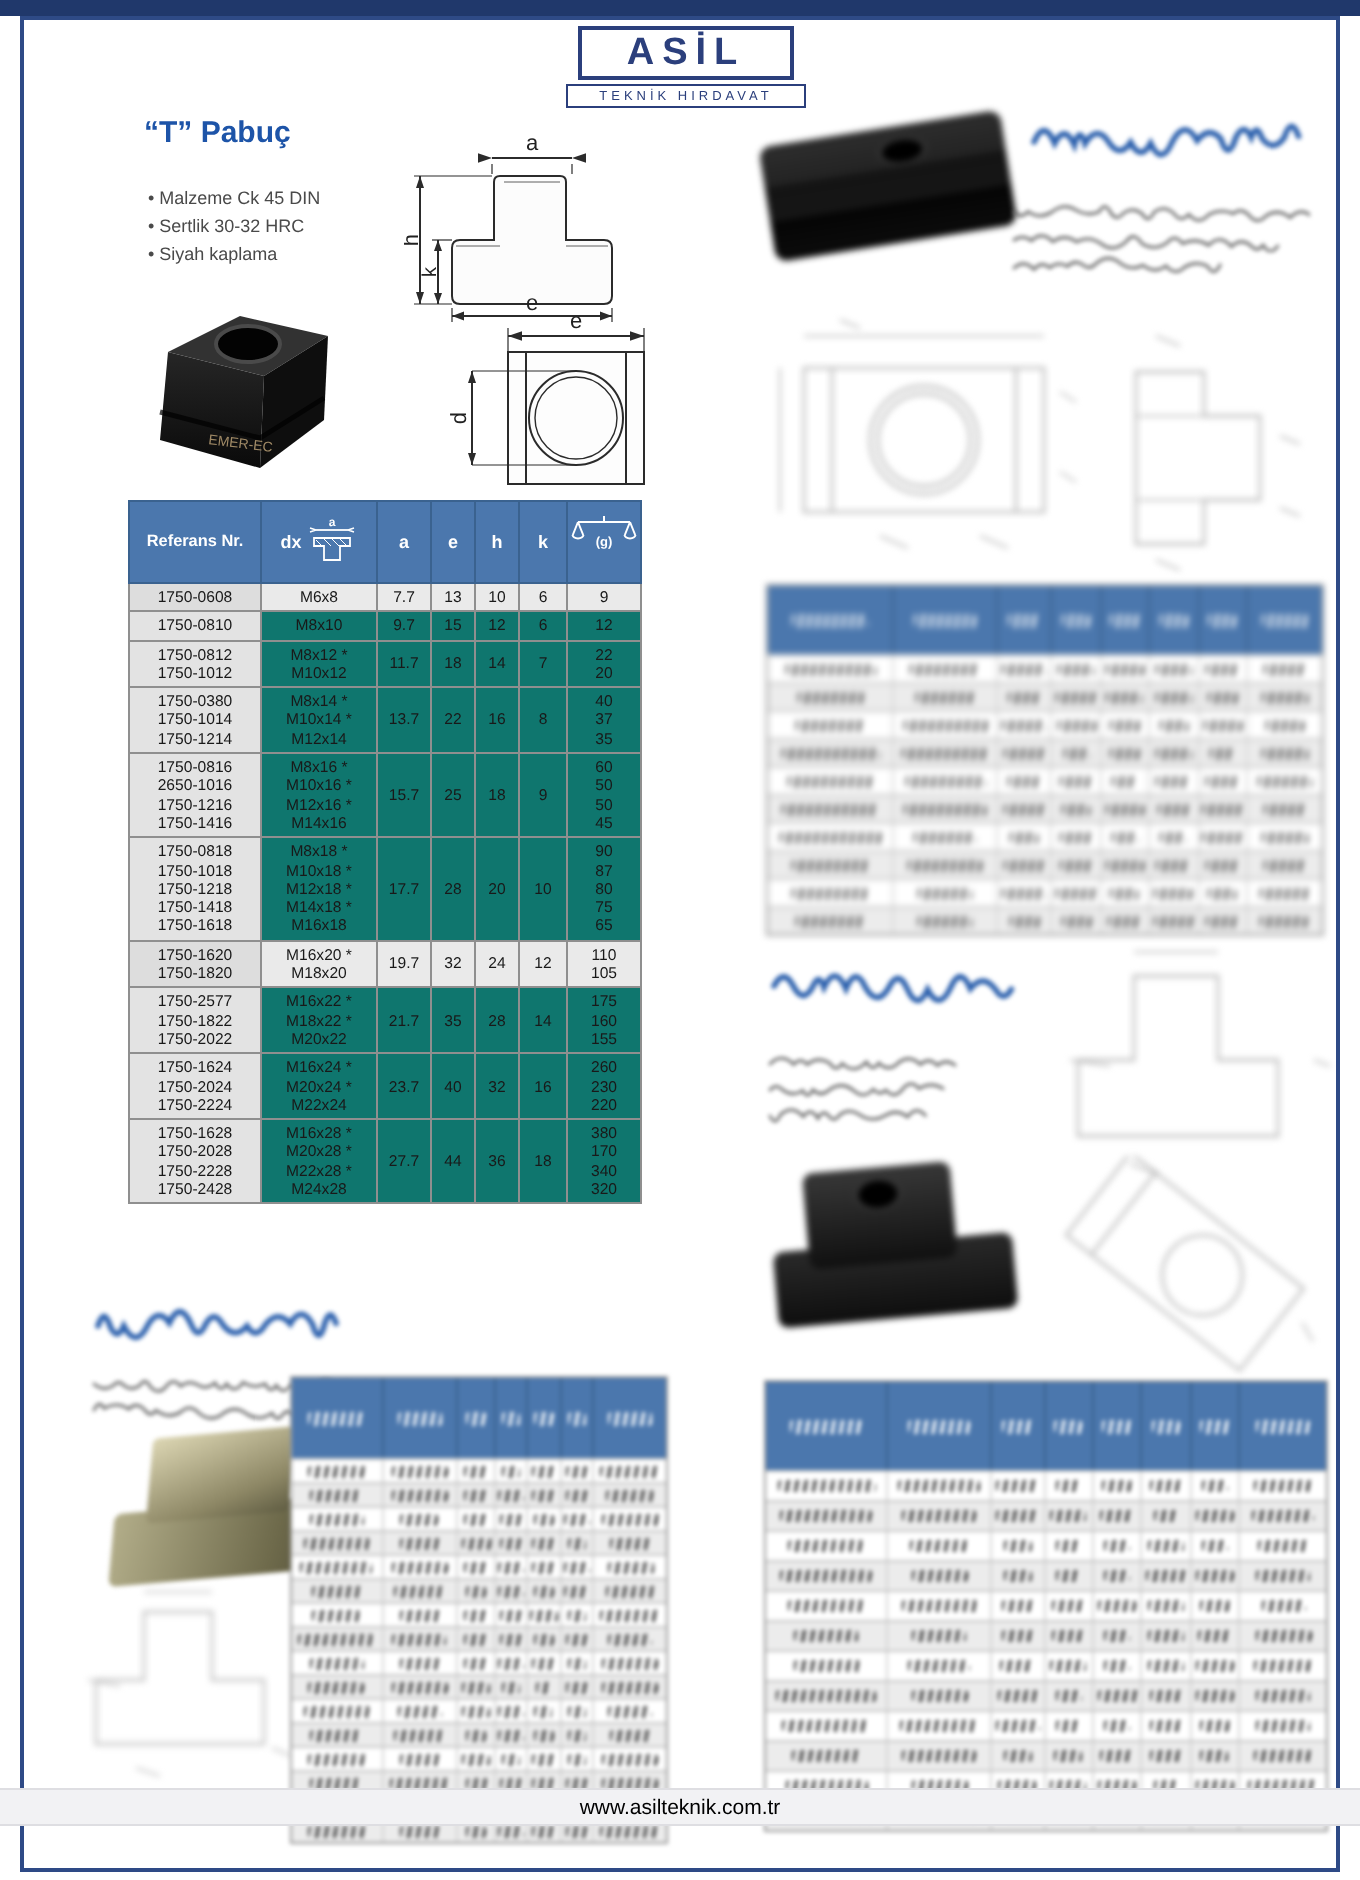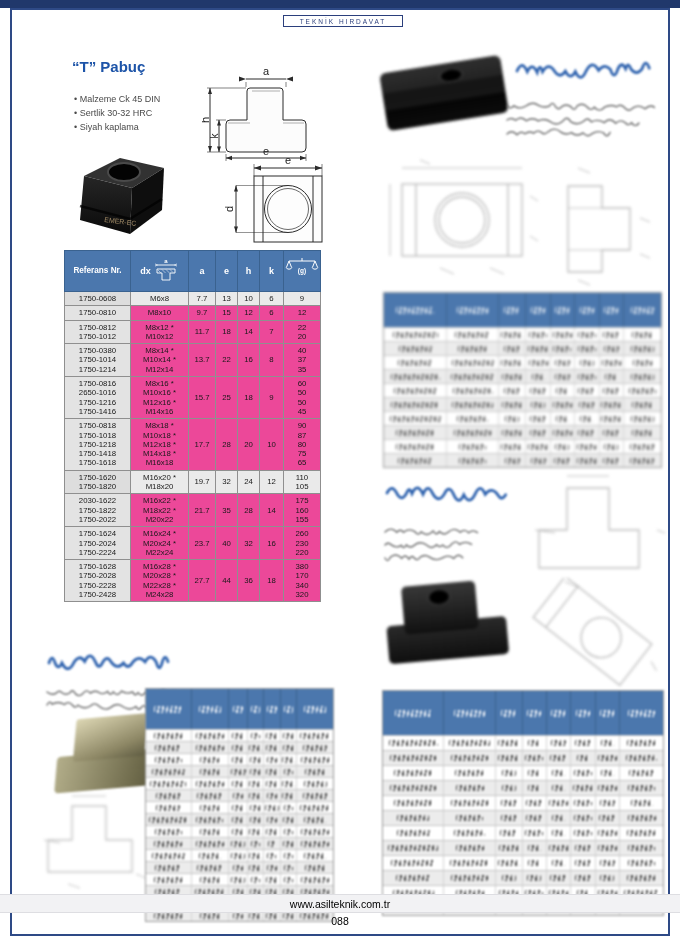--- a/index.html
+++ b/index.html
@@ -18,21 +18,21 @@
   .logo-sub{border:1px solid #2b3f7c;margin-top:2px;width:118px;text-align:center;
             font-size:6.5px;letter-spacing:2px;color:#2b3f7c;padding:1.5px 0;background:#fff;}
 
   
   .sec-title{left:72px;top:58px;font-size:15px;font-weight:bold;color:#1d54a8;}
   .bullets{left:74px;top:92px;font-size:9px;color:#4a4a4a;line-height:14px;}
   .bullet::before{content:"• ";}
 
   
   .spec-wrap{left:64px;top:250px;}
-  table.spec{border-collapse:collapse;width:256px;table-layout:fixed;font-size:7.8px;border:1.5px solid #6a6a6a;background:#ec4899;}
+  table.spec{border-collapse:collapse;width:256px;table-layout:fixed;font-size:7.8px;border:1.5px solid #6a6a6a;background:#0f766e;}
   table.spec th{background:#4b77ad;color:#fff;font-weight:bold;border:1px solid #3a628f;height:40px;padding:0;font-size:9px;}
   table.spec th.refh{font-size:8.2px;line-height:10px;}
   table.spec td{border:1px solid #8f8f8f;text-align:center;vertical-align:middle;padding:2px 1px;line-height:9.3px;color:#191919;}
   table.spec td.ref{background:#e3e3e3;}
   table.spec tr.shaded td{background:#eaeaea;}
   table.spec tr.shaded td.ref{background:#dddddd;}
   .dxh-inner{display:flex;align-items:center;justify-content:center;gap:2px;}
 
   
   .blursoft{filter:blur(1.1px);}
@@ -74,20 +74,21 @@
 </style>
 </head>
 <body>
 
 <div class="page">
 
   <div class="abs topbar"></div>
   <div class="abs frame"></div>
 
   <div class="abs logo">
+    <div class="logo-box">ASİL</div>
     <div class="logo-sub">TEKNİK HIRDAVAT</div>
   </div>
 
   <div class="abs sec-title">“T” Pabuç</div>
   <div class="abs bullets">
     <div class="bullet">Malzeme Ck 45 DIN</div>
     <div class="bullet">Sertlik 30-32 HRC</div>
     <div class="bullet">Siyah kaplama</div>
   </div>
 
@@ -393,21 +394,21 @@
             <td class="num">
               <div>12</div>
             </td>
             <td class="num">
               <div>110</div>
               <div>105</div>
             </td>
           </tr>
           <tr>
             <td class="ref">
-              <div>2030-1622</div>
+              <div>1750-2577</div>
               <div>1750-1822</div>
               <div>1750-2022</div>
             </td>
             <td class="dx">
               <div>M16x22 *</div>
               <div>M18x22 *</div>
               <div>M20x22</div>
             </td>
             <td class="num">
               <div>21.7</div>
@@ -1608,15 +1609,14 @@
         </div>
         <div style="width: 44px;">
           <div class="streak" style="width: 25.9102px;"></div>
         </div>
       </div>
     </div>
 
   <div class="abs url-band">
     <span>www.asilteknik.com.tr</span>
   </div>
-  <div class="abs pagenum">088</div>
 
 </div>
 
 </body></html>

